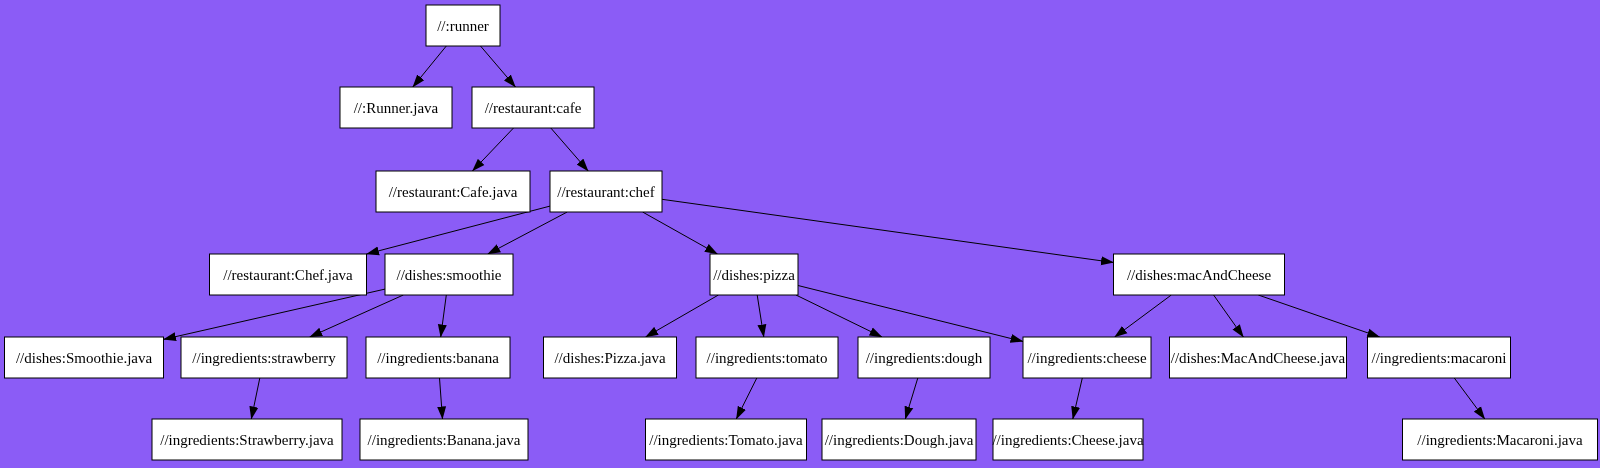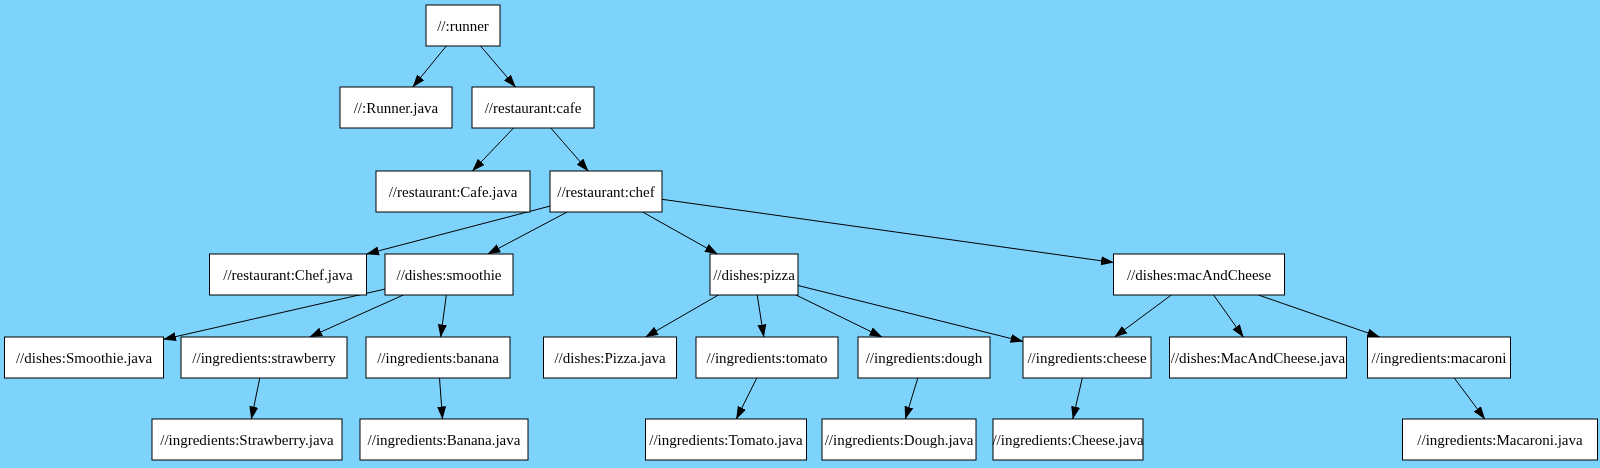--- a/index.html
+++ b/index.html
@@ -1,17 +1,17 @@
 <!DOCTYPE html>
 <html><head>
 <meta charset="utf-8">
 <style>
   html, body { margin: 0; padding: 0; background: #ffffff; }
   body { font-family: "Liberation Serif", serif; }
-  #canvas-wrap { width: 1600px; height: 468px; position: relative; background: #7dd3fc; }
+  #canvas-wrap { width: 1600px; height: 468px; position: relative; background: #8b5cf6; }
   svg { display: block; }
   .node-box { fill: #ffffff; stroke: #000000; stroke-width: 1; }
   .node-label { fill: #000000; font-family: "Liberation Serif", serif; font-size: 15px; text-anchor: middle; }
   .edge-line { stroke: #000000; stroke-width: 1; fill: none; }
 </style>
 </head>
 <body>
 
 <div id="canvas-wrap">
   <svg id="graph-svg" width="1600" height="468" viewBox="0 0 1600 468" xmlns="http://www.w3.org/2000/svg">

